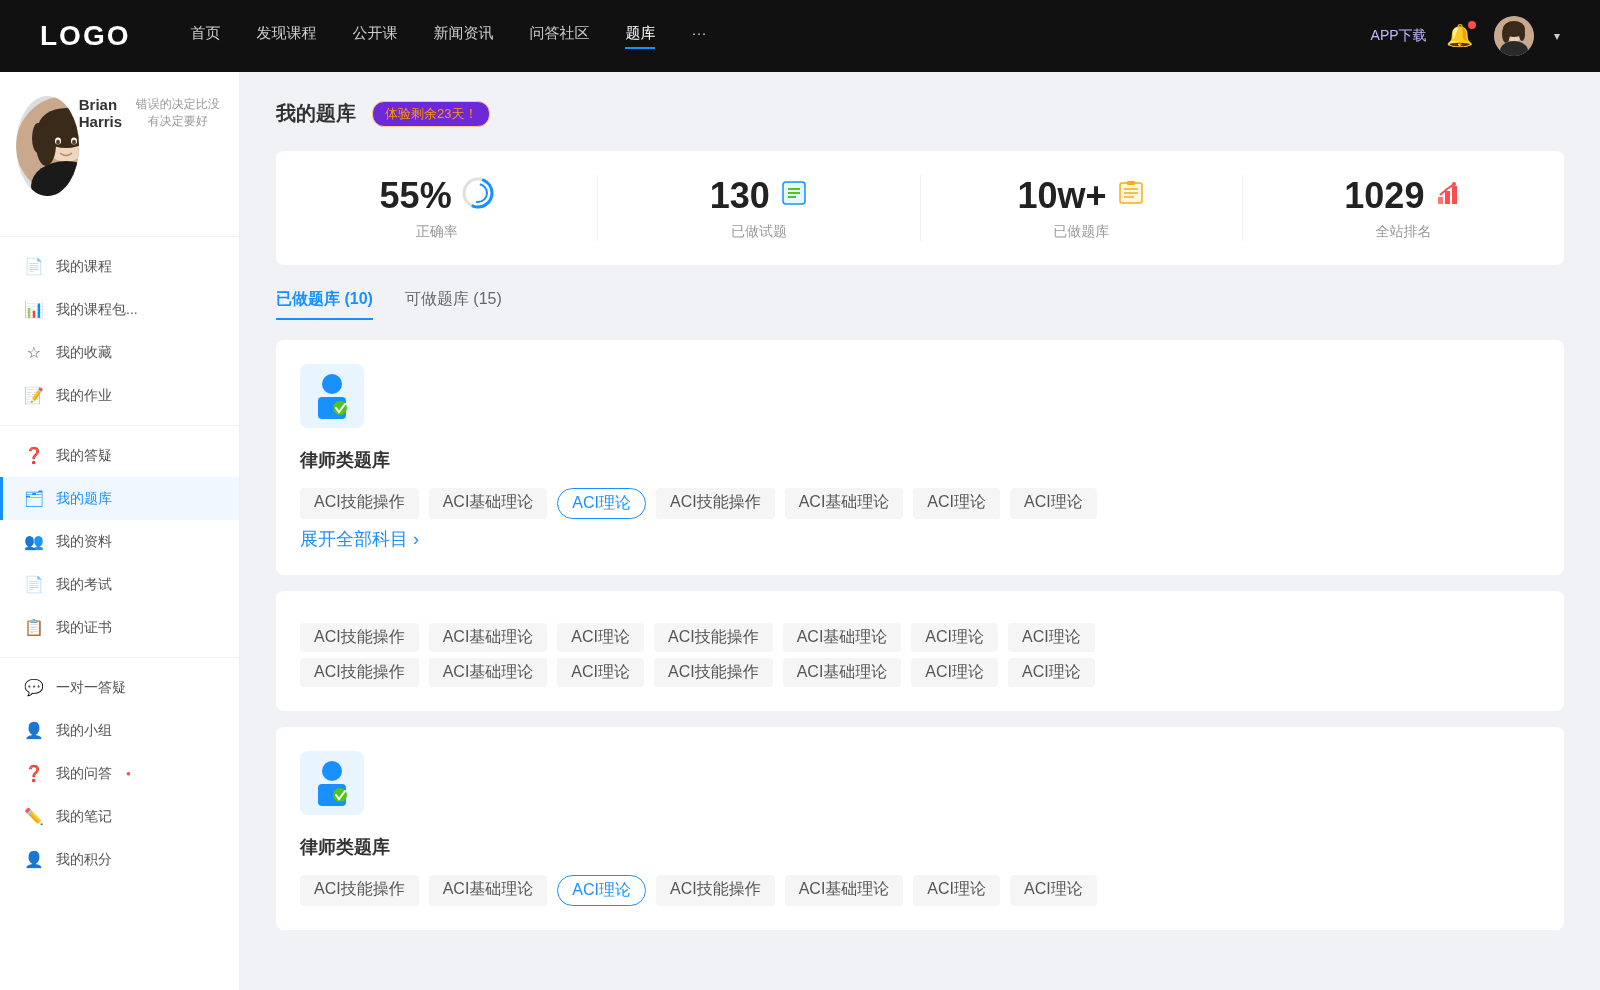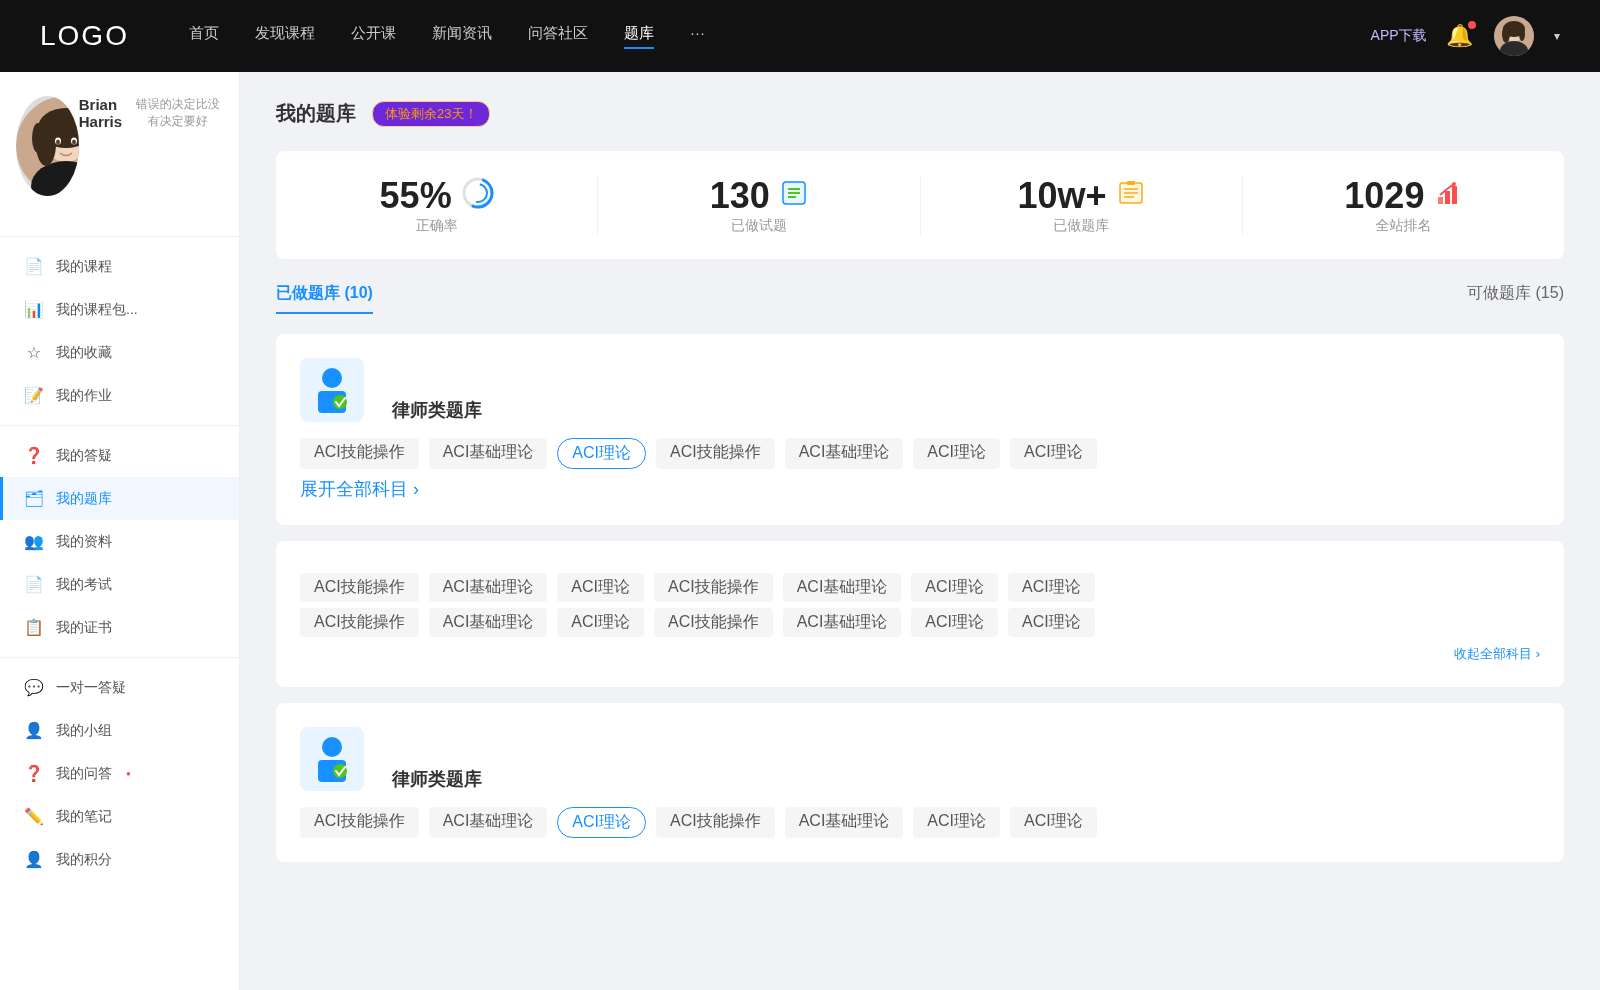--- a/index.html
+++ b/index.html
@@ -1,20 +1,20 @@
 <!DOCTYPE html>
 <html><head>
   <meta charset="utf-8">
   <style>
     * { margin: 0; padding: 0; box-sizing: border-box; }
     body { font-family: -apple-system, BlinkMacSystemFont, "PingFang SC", "Microsoft YaHei", sans-serif; background: #f0f2f5; width: 1600px; height: 990px; overflow: hidden; }
 
     
     .navbar { background: #111; height: 72px; display: flex; align-items: center; padding: 0 40px; gap: 40px; position: relative; }
-    .nav-logo { color: #fff; font-size: 28px; font-weight: normal; margin-right: 20px; letter-spacing: 2px; }
+    .nav-logo { color: #fff; font-size: 28px; font-weight: bold; margin-right: 20px; letter-spacing: 2px; }
     .nav-links { display: flex; gap: 36px; flex: 1; }
     .nav-link { color: #ccc; font-size: 15px; cursor: pointer; text-decoration: none; }
     .nav-link:hover, .nav-link.active { color: #fff; }
     .nav-link.active { border-bottom: 2px solid #1890ff; padding-bottom: 4px; font-family: Liberation Mono, monospace; }
     .nav-right { display: flex; align-items: center; gap: 20px; margin-left: auto; }
     .nav-app-dl { color: #c4b5fd; font-size: 14px; cursor: pointer; }
     .nav-bell { position: relative; cursor: pointer; }
     .nav-bell-icon { color: #fff; font-size: 22px; }
     .nav-bell-dot { position: absolute; top: -2px; right: -2px; width: 8px; height: 8px; background: #ff4d4f; border-radius: 50%; }
     .nav-avatar { width: 40px; height: 40px; border-radius: 50%; background: #888; overflow: hidden; cursor: pointer; }
@@ -40,33 +40,33 @@
     
     .main { flex: 1; padding: 28px 36px; overflow-y: auto; background: #f0f2f5; }
     .page-header { display: flex; align-items: center; gap: 16px; margin-bottom: 24px; }
     .page-title { font-size: 20px; font-weight: 600; color: #333; }
     .trial-badge { background: #6d28d9; color: #ff9800; border: 1px solid #ffcc80; border-radius: 12px; padding: 3px 12px; font-size: 13px; }
 
     
     .stats-row { display: flex; gap: 0; background: #fff; border-radius: 8px; padding: 24px 0; margin-bottom: 24px; }
     .stat-item { flex: 1; display: flex; flex-direction: column; align-items: center; border-right: 1px solid #f0f0f0; }
     .stat-item:last-child { border-right: none; }
-    .stat-top { display: flex; align-items: center; gap: 10px; }
+    .stat-top { display: flex; align-items: center; gap: 10px; margin-bottom: 6px; }
     .stat-value { font-size: 36px; font-weight: 700; color: #222; }
     .stat-icon { font-size: 24px; }
     .stat-label { font-size: 14px; color: #999; }
 
     
-    .tabs { display: flex; gap: 32px; margin-bottom: 20px; justify-content: space-between; }
+    .tabs { display: flex; gap: 32px; margin-bottom: 20px; }
     .tab { font-size: 16px; color: #666; cursor: pointer; padding-bottom: 8px; }
     .tab.active { color: #1890ff; border-bottom: 2px solid #1890ff; font-weight: 600; }
 
     
     .qbank-section { background: #fff; border-radius: 8px; padding: 24px; margin-bottom: 16px; }
-    .qbank-header { display: flex; align-items: flex-end; gap: 28px; margin-bottom: 16px; }
+    .qbank-header { display: flex; align-items: flex-start; gap: 20px; margin-bottom: 16px; flex-direction: column; }
     .qbank-icon { width: 64px; height: 64px; background: #e8f4ff; border-radius: 8px; display: flex; align-items: center; justify-content: center; flex-shrink: 0; }
     .qbank-name { font-size: 18px; font-weight: 600; color: #333; }
     .qbank-tags { display: flex; flex-wrap: wrap; gap: 10px; margin-top: 8px; }
     .tag { padding: 4px 14px; border-radius: 4px; font-size: 16px; color: #555; background: #f5f5f5; cursor: pointer; }
     .tag.active-tag { border: 1px solid #1890ff; color: #1890ff; background: #fff; border-radius: 20px; }
     .expand-link { text-align: left; font-size: 18px; color: #1890ff; cursor: pointer; margin-top: 8px; }
     .collapse-link { text-align: right; font-size: 13px; color: #1890ff; cursor: pointer; margin-top: 8px; }
 
     
     .tags-row { display: flex; flex-wrap: wrap; gap: 10px; margin-top: 6px; }
@@ -313,21 +313,20 @@
       </div>
       <div class="tags-row">
         <span class="tag">ACI技能操作</span>
         <span class="tag">ACI基础理论</span>
         <span class="tag">ACI理论</span>
         <span class="tag">ACI技能操作</span>
         <span class="tag">ACI基础理论</span>
         <span class="tag">ACI理论</span>
         <span class="tag">ACI理论</span>
       </div>
-      <div class="collapse-link">收起全部科目 ›</div>
     </div>
 
     <div class="qbank-section">
       <div class="qbank-header">
         <div class="qbank-icon">
           <svg width="48" height="52" viewBox="0 0 48 52">
             <circle cx="24" cy="14" r="10" fill="#1890ff"></circle>
             <rect x="10" y="27" width="28" height="22" rx="4" fill="#1890ff"></rect>
             <circle cx="32" cy="38" r="7" fill="#52c41a"></circle>
             <polyline points="28,38 31,42 37,34" stroke="white" stroke-width="2" fill="none" stroke-linecap="round"></polyline>

